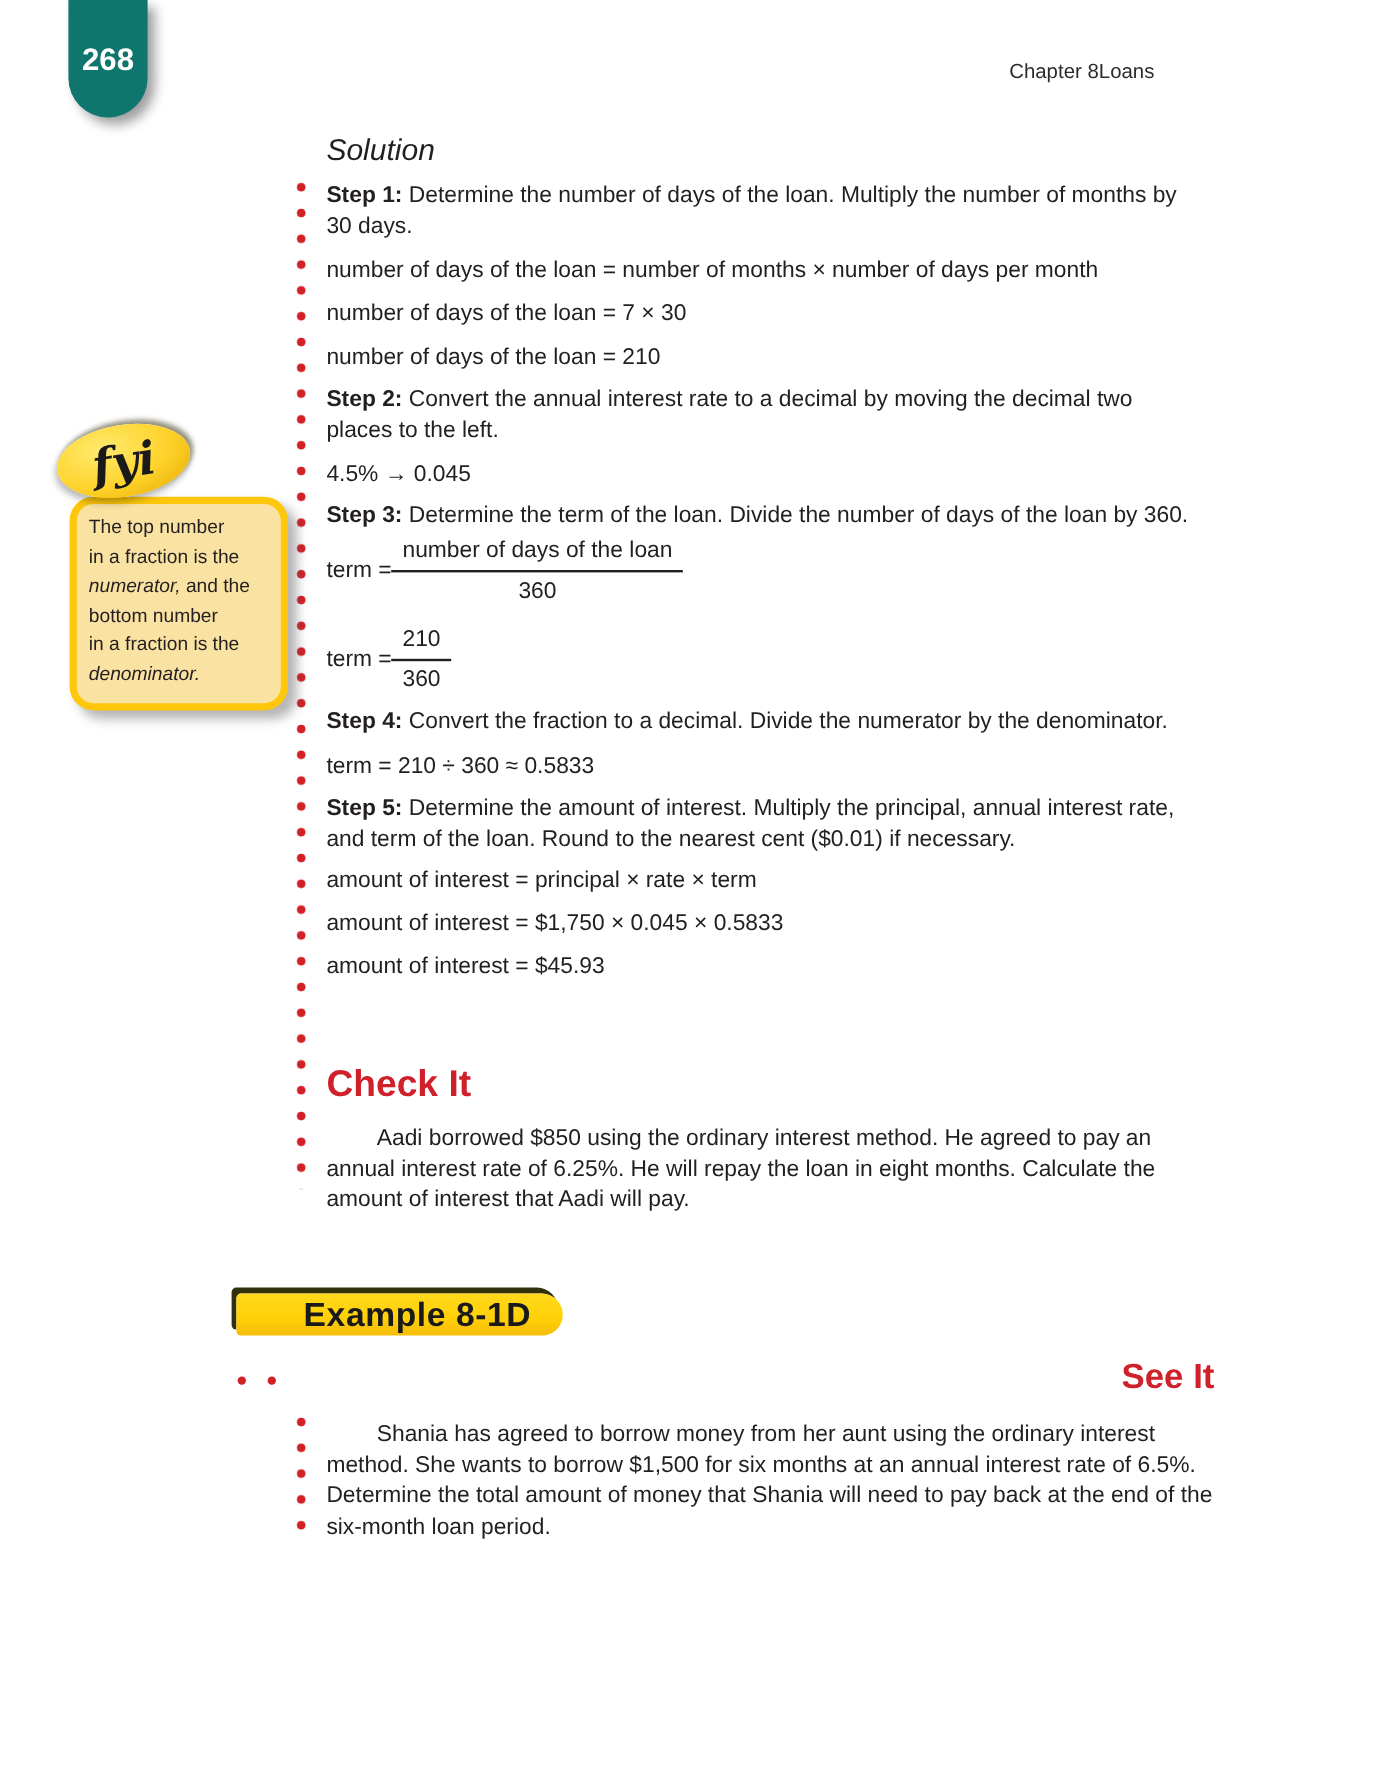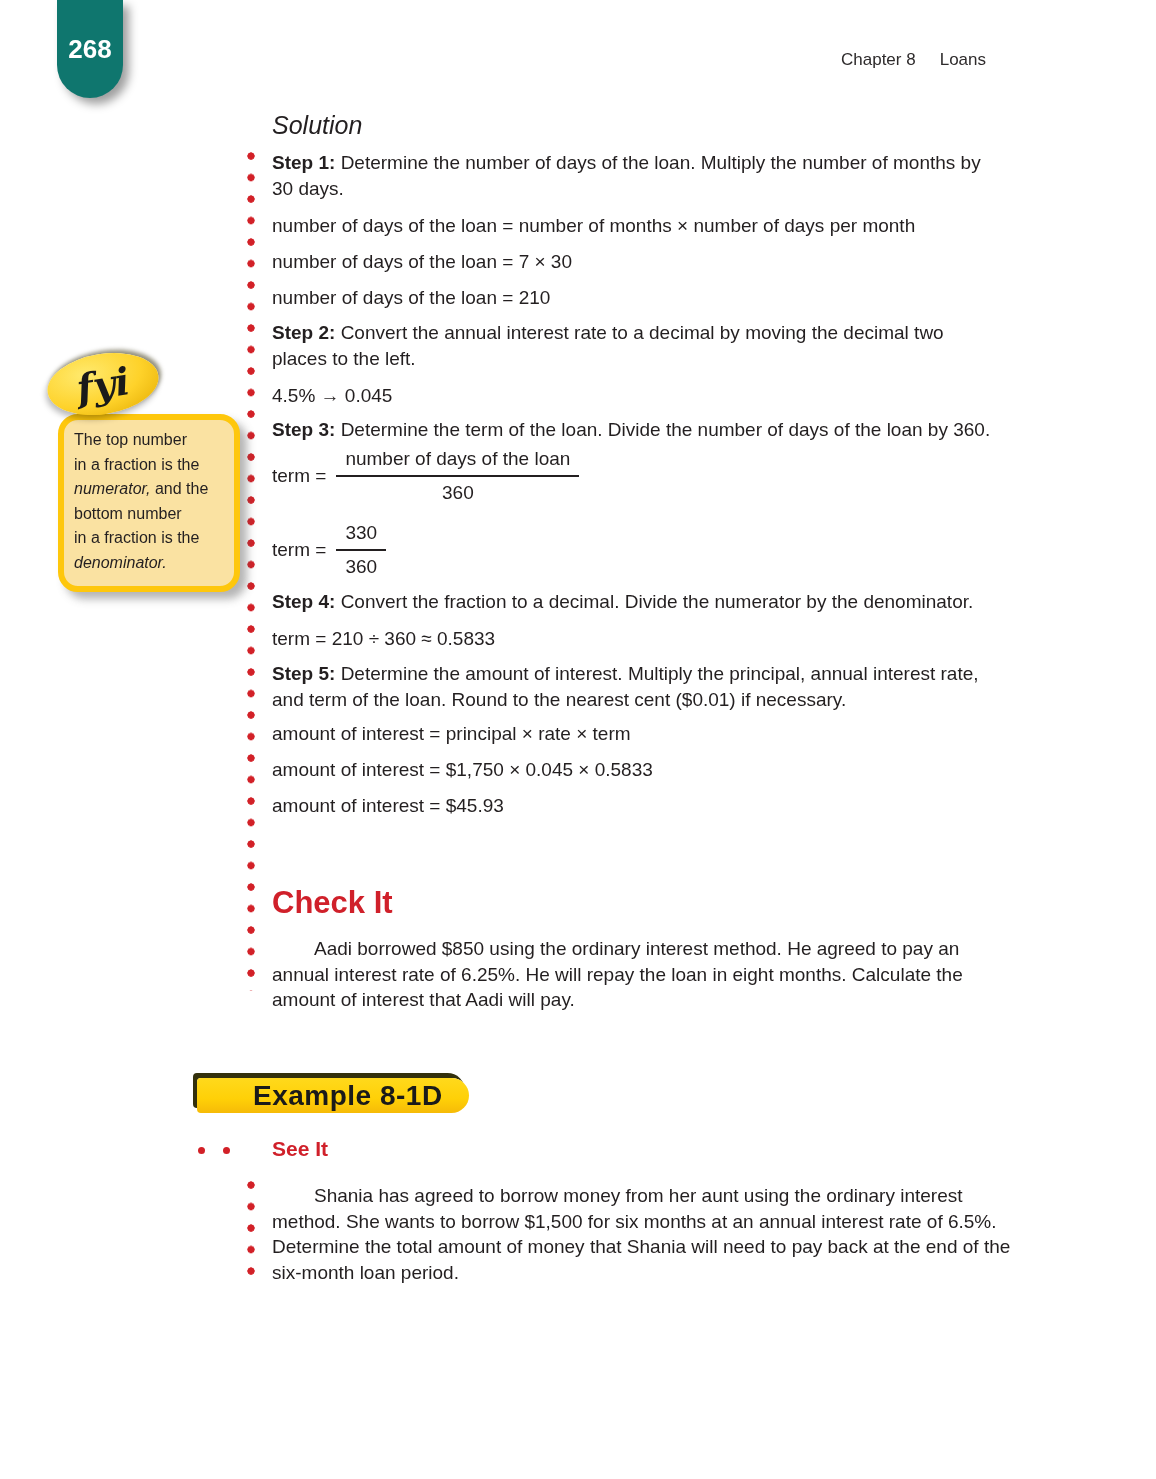--- a/index.html
+++ b/index.html
@@ -20,21 +20,21 @@
     box-shadow:6px 6px 10px rgba(0,0,0,0.38);
     display:flex;align-items:center;justify-content:center;
     color:#ffffff;font-size:26px;font-weight:700;
   }
 
   
   .page-header{
     position:absolute;top:50px;left:841px;
     font-size:17px;color:#2e2b2c;white-space:nowrap;
   }
-  .page-header .topic{margin-left:24px;}
+  .page-header .topic{margin-left:0;}
 
   
   .dotline{
     position:absolute;left:246px;width:10px;
     background-image:radial-gradient(circle at 5px 5px, #d22027 3.4px, rgba(210,32,39,0) 3.9px);
     background-size:10px 21.5px;background-repeat:repeat-y;
   }
   .dotline-1{top:151px;height:840px;}
   .dotline-2{top:1180px;height:100px;}
   .lone-dot{
@@ -86,21 +86,21 @@
   .step.s5{margin-bottom:8px;}
   .eq{margin:0 0 10px 0;}
   .eq.m9{margin-bottom:9px;}
   .eq.m8{margin-bottom:8px;}
   .eq.last{margin-bottom:0;}
 
   .frac-row{
     display:flex;align-items:center;margin:0 0 16px 0;
   }
   .frac-row.second{margin-bottom:10px;}
-  .frac-lhs{margin-right:10px;}
+  .frac-lhs{}
   .frac{
     display:inline-flex;flex-direction:column;text-align:center;line-height:24px;
   }
   .frac .num{border-bottom:2px solid #231f20;padding:0 9px 4px 9px;}
   .frac .den{padding-top:4px;}
 
   
   .check-section{
     position:absolute;left:272px;top:886px;width:740px;
     font-size:19px;line-height:25.5px;
@@ -121,21 +121,21 @@
   }
   .example-banner .banner-label{
     font-size:28px;font-weight:700;color:#1a1a1a;letter-spacing:0.5px;
   }
 
   
   .seeit-section{
     position:absolute;left:272px;top:1132px;width:740px;
     font-size:19px;line-height:25.5px;
   }
-  .seeit-section .red-heading{font-size:21px;}
+  .seeit-section .red-heading{font-size:29px;text-align:right;}
   .seeit-section .body-para{margin:18px 0 0 0;text-indent:42px;}
 </style>
 </head>
 <body>
 
 <div class="page">
 
   <div class="page-tab">
     <span>268</span>
   </div>
@@ -180,21 +180,21 @@
       <span class="frac-lhs">term =</span>
       <span class="frac">
         <span class="num">number of days of the loan</span>
         <span class="den">360</span>
       </span>
     </div>
 
     <div class="frac-row second">
       <span class="frac-lhs">term =</span>
       <span class="frac">
-        <span class="num">330</span>
+        <span class="num">210</span>
         <span class="den">360</span>
       </span>
     </div>
 
     <p class="step s4"><b>Step 4:</b><span> Convert the fraction to a decimal. Divide the numerator by the denominator.</span></p>
 
     <p class="eq m9">term = 210 ÷ 360 ≈ 0.5833</p>
 
     <p class="step s5"><b>Step 5:</b><span> Determine the amount of interest. Multiply the principal, annual interest rate, and term of the loan. Round to the nearest cent ($0.01) if necessary.</span></p>
 

